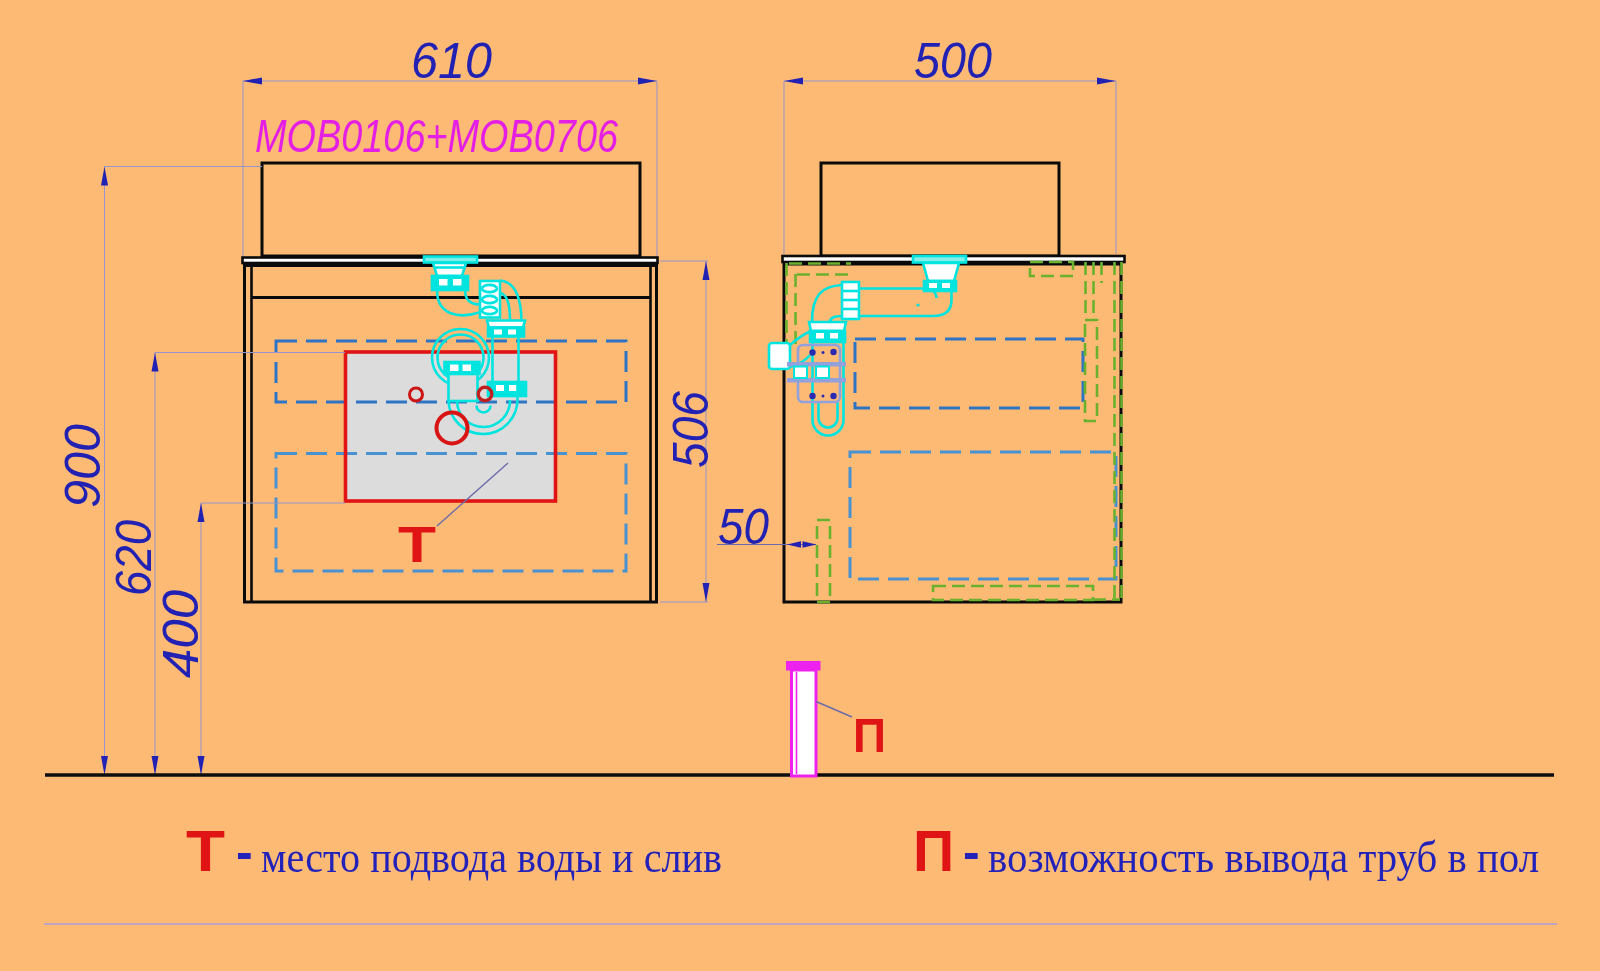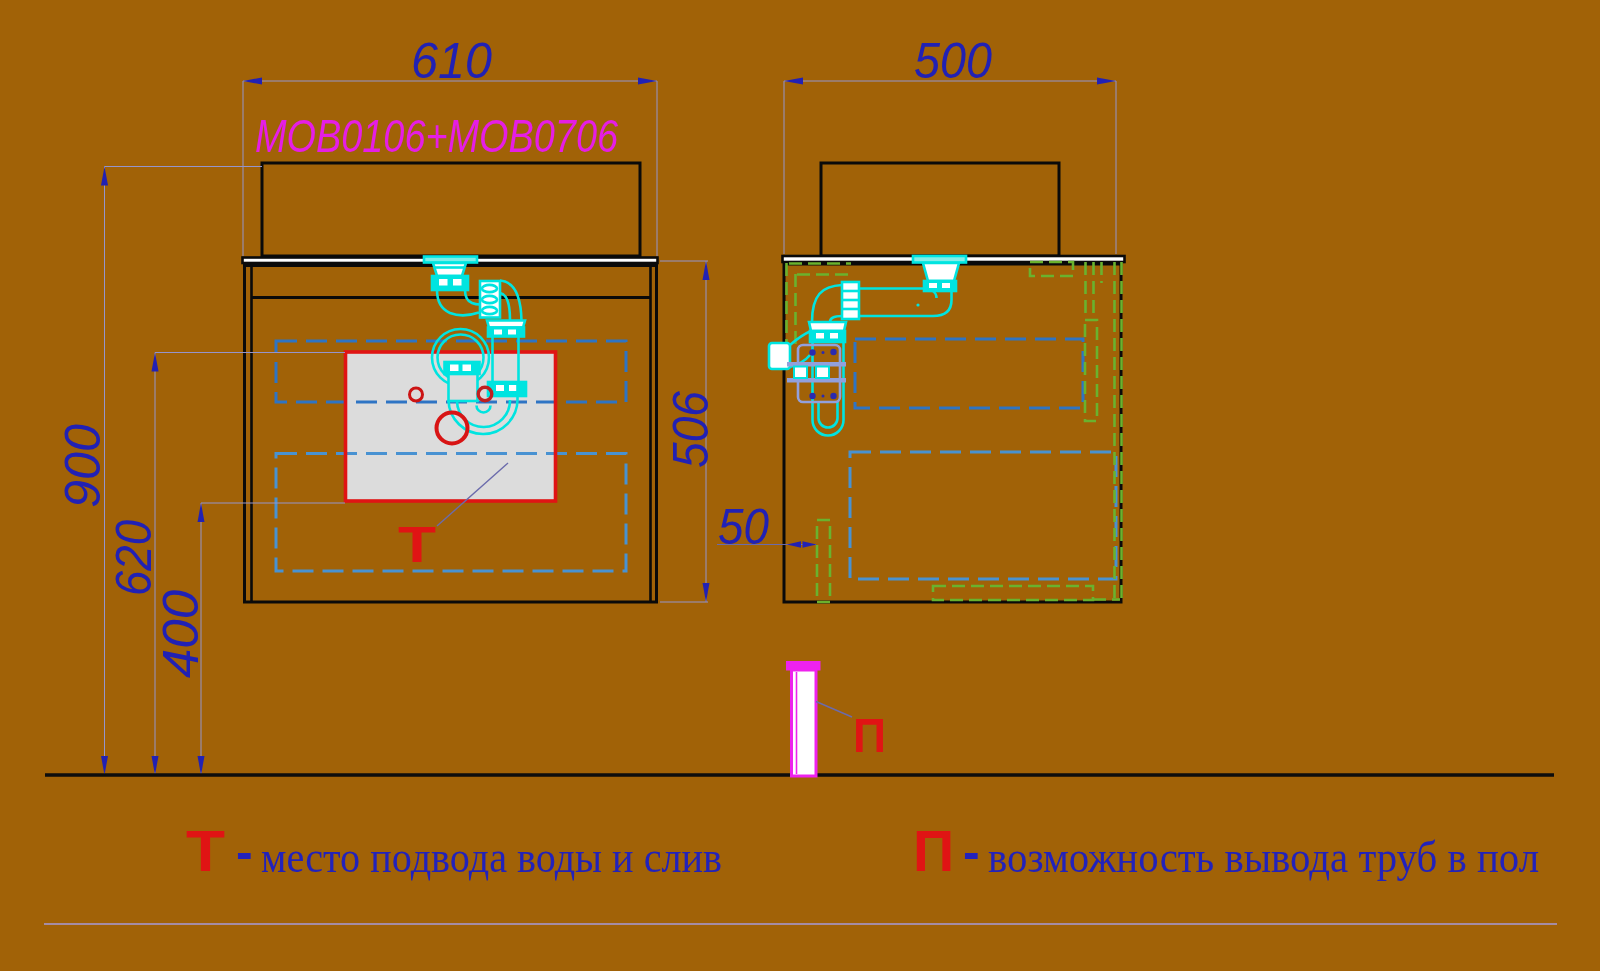--- a/index.html
+++ b/index.html
@@ -1,16 +1,16 @@
 <!DOCTYPE html>
 <html><head>
 <meta charset="utf-8">
 <style>
   html,body{margin:0;padding:0;background:#ffffff;}
-  #stage{position:relative;width:1600px;height:971px;background:#a16207;overflow:hidden;}
+  #stage{position:relative;width:1600px;height:971px;background:#fdba74;overflow:hidden;}
   svg{display:block;}
   text{font-family:"Liberation Sans", sans-serif;}
   .dimtxt{fill:#2121b4;font-style:italic;font-size:50px;}
   .serif{font-family:"Liberation Serif", serif;fill:#2222bb;}
 </style>
 </head>
 <body>
 <div id="stage">
 <svg width="1600" height="971" viewBox="0 0 1600 971">
 

